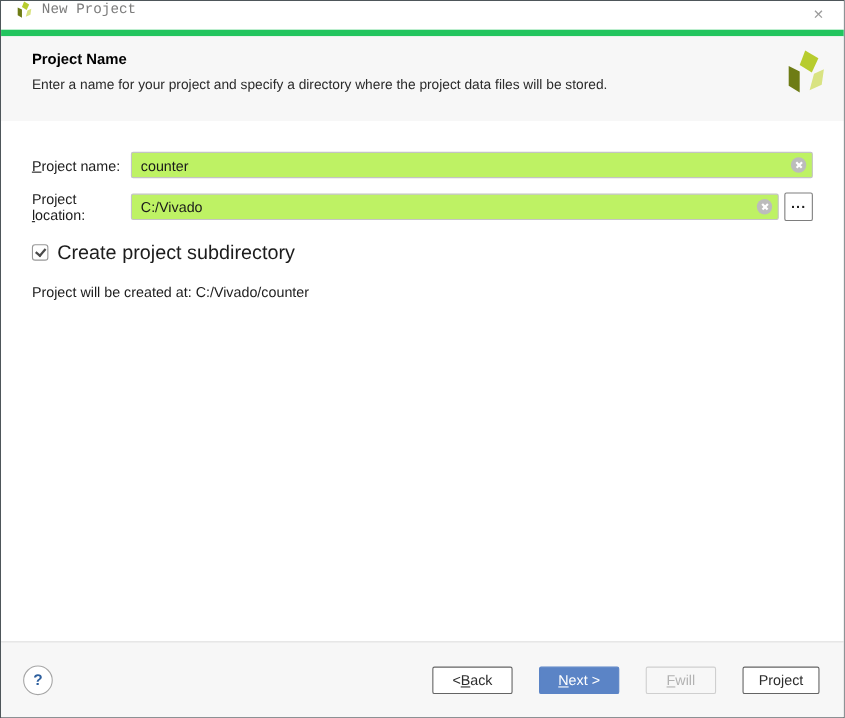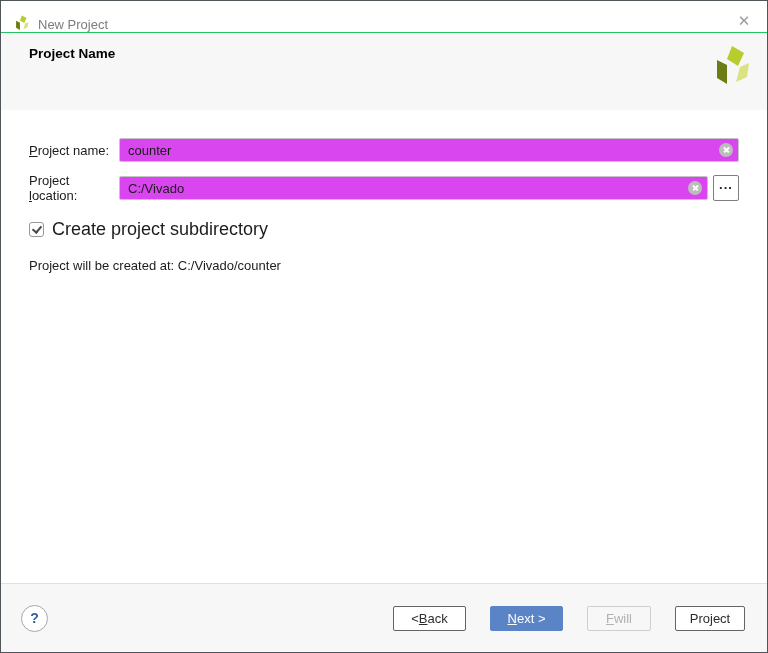--- a/index.html
+++ b/index.html
@@ -11,23 +11,24 @@
     border: 1px solid #4e565a;
     background: #ffffff;
     display: flex; flex-direction: column;
     position: relative;
   }
 
   
   .titlebar {
     height: 32px; flex: 0 0 32px;
     background: #ffffff;
-    border-bottom: 1px solid #22c55e;
-    display: flex; align-items: flex-end;
+    border-bottom: 6px solid #22c55e;
+    display: flex; align-items: flex-start;
     padding: 0 12px;
+    font-family: Liberation Mono, monospace;
   }
   .titlebar .logo-small { width: 17px; height: 17px; margin-right: 8px; }
   .titlebar .title { color: #7d7d7d; font-size: 13px; }
   .titlebar .close {
     margin-left: auto;
     width: 22px; height: 22px;
     display: flex; align-items: center; justify-content: center;
     color: #9c9c9c; font-size: 15px; cursor: pointer;
   }
 
@@ -52,21 +53,21 @@
   .form-row .lbl { width: 90px; flex: 0 0 90px; font-size: 13px; color: #1c1c1c; }
   .u { text-decoration: underline; }
 
   .inputwrap { position: relative; flex: 1 1 auto; }
   .inputwrap input {
     width: 100%; height: 24px;
     border: 1px solid #c4c4c4; border-radius: 2px;
     padding: 0 16px 0 8px;
     font-family: "Liberation Sans", sans-serif;
     font-size: 13px; color: #1a1a1a;
-    background: #d946ef; outline: none;
+    background: #bef264; outline: none;
   }
   .clear-btn {
     position: absolute; right: 6px; top: 50%;
     width: 14px; height: 14px; margin-top: -7px;
     background: #bcbcbc; border-radius: 50%;
     cursor: pointer;
   }
   .clear-btn::before, .clear-btn::after {
     content: ""; position: absolute; left: 3.5px; top: 6.3px;
     width: 7px; height: 1.6px; background: #ffffff;
@@ -139,20 +140,21 @@
       <polygon points="21,1 33,8 27,21 16,14" fill="#b7cc2e"></polygon>
       <polygon points="29,22 38,18 36,32 25,37" fill="#d9e382"></polygon>
       <polygon points="6,15 16,20 16,39 6,33" fill="#6e7c15"></polygon>
     </svg>
     <span class="title">New Project</span>
     <span class="close">✕</span>
   </div>
 
   <div class="header">
     <h1>Project Name</h1>
+    <div class="desc">Enter a name for your project and specify a directory where the project data files will be stored.</div>
     <svg class="logo-big" viewBox="0 0 40 44">
       <polygon points="21,1 33,8 27,21 16,14" fill="#b7cc2e"></polygon>
       <polygon points="29,22 38,18 36,32 25,37" fill="#d9e382"></polygon>
       <polygon points="6,15 16,20 16,39 6,33" fill="#6e7c15"></polygon>
     </svg>
   </div>
 
   <div class="bodysec">
 
     <div class="form-row">

